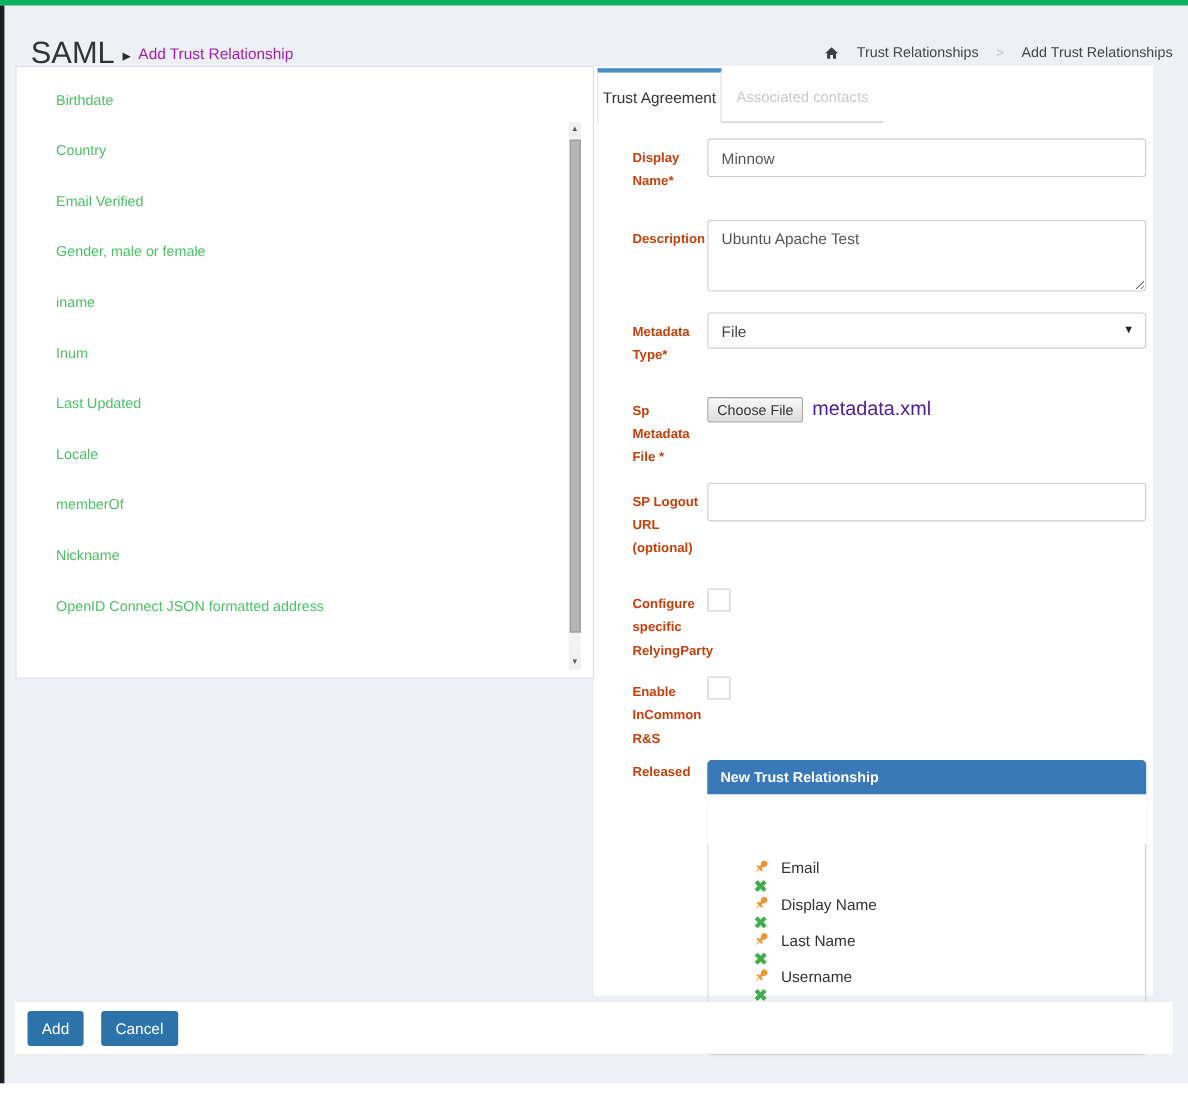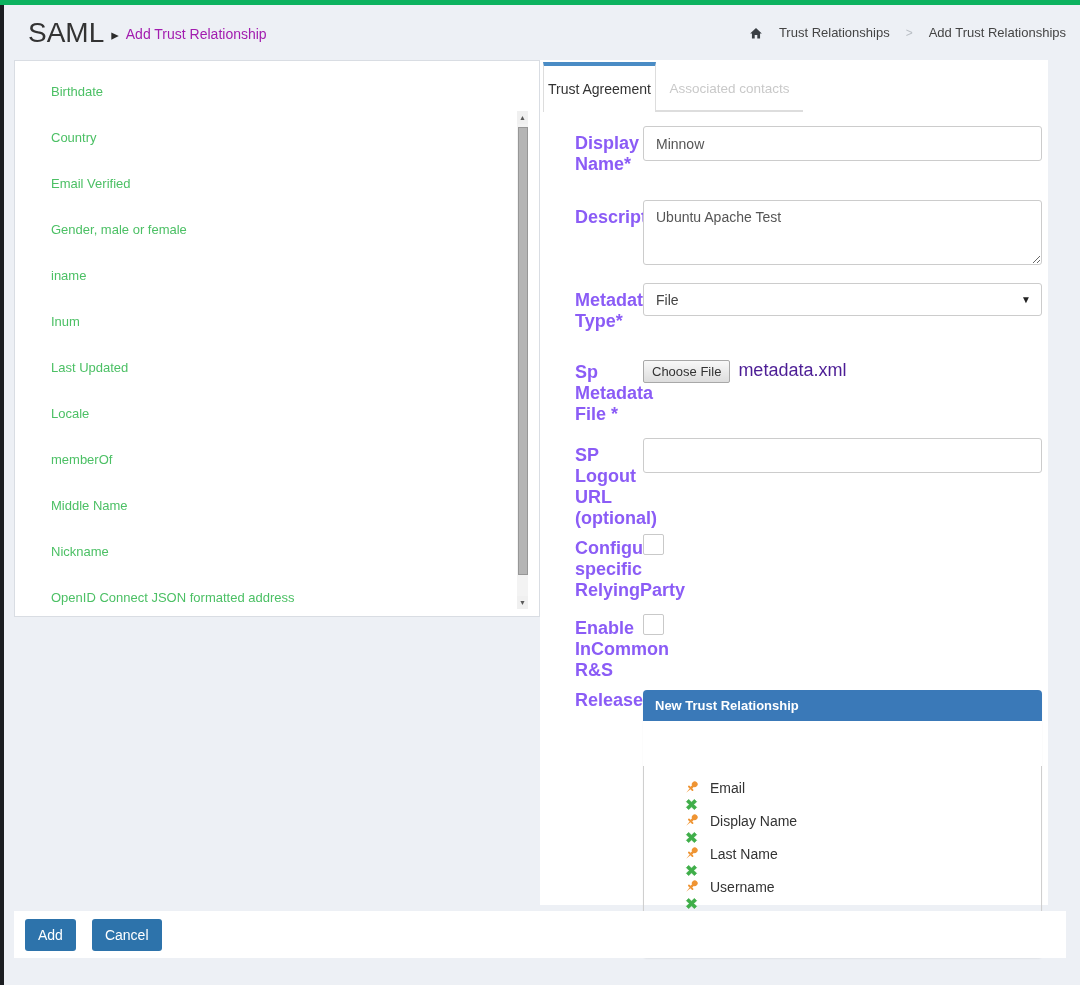--- a/index.html
+++ b/index.html
@@ -10,21 +10,21 @@
     background: #edf0f5;
     overflow: hidden;
   }
   
   .topbar { position: absolute; top: 0; left: 0; right: 0; height: 5px; background: #0cb25f; }
   .leftstrip { position: absolute; top: 5px; left: 0; width: 4px; height: 980px; background: #1b1d21; }
   .footer { position: absolute; top: 985px; left: 0; right: 0; height: 19px; background: #ffffff; }
 
   
   .pageheader {
-    position: absolute; top: 5px; left: 4px; right: 0; height: 55px;
+    position: absolute; top: 20px; left: 4px; right: 0; height: 55px;
     display: flex; align-items: center; padding: 0 14px 0 24px;
   }
   .title-main { font-size: 28px; color: #333; }
   .title-caret { font-size: 15px; color: #2b2b2b; margin: 4px 7px 0 7px; }
   .title-sub { font-size: 14px; color: #a21caf; margin-top: 3px; }
   .breadcrumb { margin-left: auto; display: flex; align-items: flex-end; gap: 16px; font-size: 13px; color: #444; }
   .breadcrumb .sep { color: #b9bec4; font-size: 12px; }
   .breadcrumb svg { display: block; }
 
   
@@ -65,21 +65,21 @@
   .tab.inactive {
     width: 147px; color: #c9c9c9; font-size: 13.5px;
     border-bottom: 2px solid #ddd; margin-top: 4px;
   }
 
   
   .form { padding: 14px 6px 0 35px; }
   .form-row { display: flex; }
   .form-label {
     width: 68px; min-width: 68px; padding-top: 7px;
-    font-size: 18px; font-weight: bold; color: #8b5cf6; line-height: 21px;
+    font-size: 12px; font-weight: bold; color: #c2410c; line-height: 21px;
   }
   .clip-label { white-space: nowrap; overflow: hidden; }
   .of-visible { overflow: visible; white-space: normal; }
   .form-control { flex: 1; }
   .txt {
     width: 100%; height: 35px; border: 1px solid #ccc; border-radius: 3px;
     padding: 0 12px; font-size: 14px; color: #555; background: #fff;
     font-family: "Liberation Sans", sans-serif; outline: none;
   }
   textarea.txt { height: 65px; padding: 7px 12px; resize: both; line-height: 18px; }
@@ -172,21 +172,20 @@
       <li><a>iname</a></li>
 
       <li><a>Inum</a></li>
 
       <li><a>Last Updated</a></li>
 
       <li><a>Locale</a></li>
 
       <li><a>memberOf</a></li>
 
-      <li><a>Middle Name</a></li>
 
       <li><a>Nickname</a></li>
 
       <li><a>OpenID Connect JSON formatted address</a></li>
     </ul>
   <div class="sb">
     <div class="sb-btn sb-up">▲</div>
     <div class="sb-thumb"></div>
     <div class="sb-btn sb-down">▼</div>
   </div>

